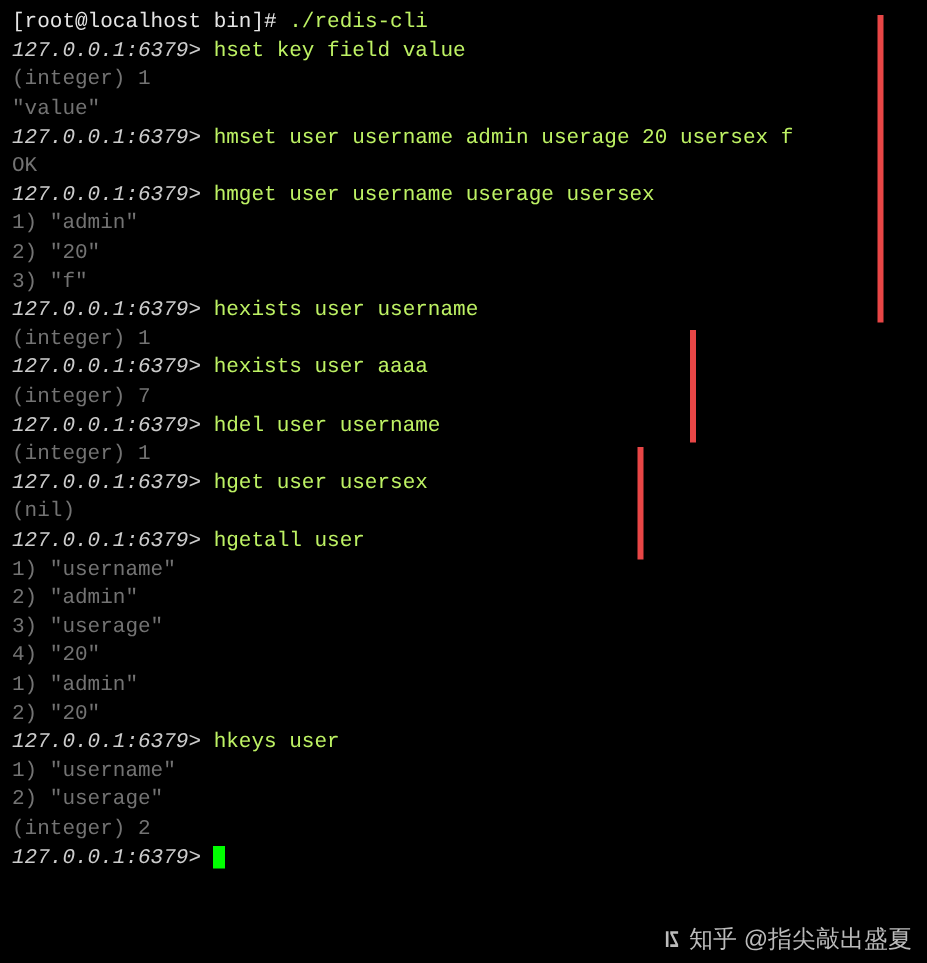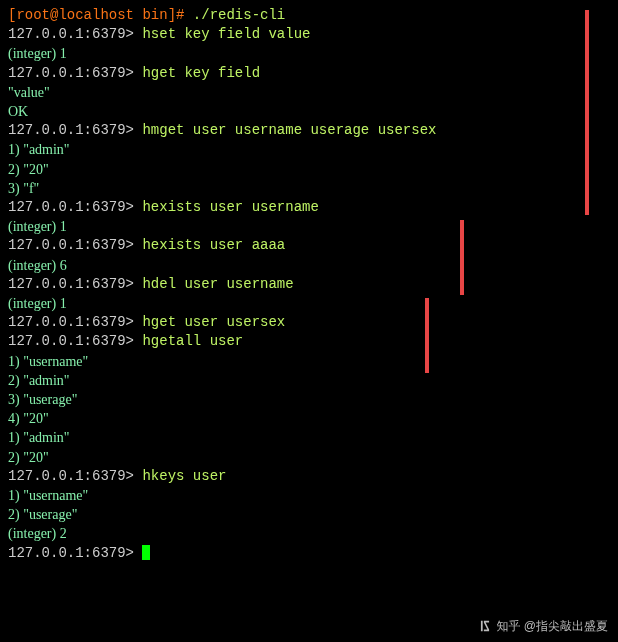--- a/index.html
+++ b/index.html
@@ -19,83 +19,84 @@
       line-height: 19.2px;
     }
     .terminal {
       padding: 6px 8px;
     }
     .line {
       white-space: pre;
     }
     .prompt {
       color: #ccc;
+      font-style: italic;
     }
     .command {
       color: #bef264;
     }
     .output {
-      color: #86efac;
-      font-family: Liberation Serif, serif;
+      color: #737373;
     }
     .shell-prompt {
-      color: #f97316;
+      color: #e5e5e5;
     }
     .cursor {
       display: inline-block;
       width: 8px;
       height: 15px;
       background: #00ff00;
       vertical-align: text-bottom;
       margin-bottom: 1px;
     }
     .red-bar {
       position: absolute;
       background: #e84646;
       width: 4px;
     }
     .watermark {
       position: absolute;
       bottom: 6px;
       right: 10px;
       font-family: "Microsoft YaHei", sans-serif;
-      font-size: 12px;
+      font-size: 16px;
       color: #bbb;
       display: flex;
       align-items: center;
       gap: 4px;
     }
     .watermark-icon {
       width: 14px;
       height: 14px;
       display: inline-block;
     }
   </style>
 </head>
 <body>
 
 <div class="terminal">
   <div id="terminal-content">
       <div class="line"><span class="shell-prompt">[root@localhost bin]# </span><span class="command">./redis-cli</span></div>
       <div class="line"><span class="prompt">127.0.0.1:6379&gt; </span><span class="command">hset key field value</span></div>
       <div class="line output">(integer) 1</div>
-      <div class="line"><span class="prompt">127.0.0.1:6379&gt; </span><span class="command">hget key field</span></div>
       <div class="line output">"value"</div>
+      <div class="line"><span class="prompt">127.0.0.1:6379&gt; </span><span class="command">hmset user username admin userage 20 usersex f</span></div>
       <div class="line output">OK</div>
       <div class="line"><span class="prompt">127.0.0.1:6379&gt; </span><span class="command">hmget user username userage usersex</span></div>
       <div class="line output">1) "admin"</div>
       <div class="line output">2) "20"</div>
       <div class="line output">3) "f"</div>
       <div class="line"><span class="prompt">127.0.0.1:6379&gt; </span><span class="command">hexists user username</span></div>
       <div class="line output">(integer) 1</div>
       <div class="line"><span class="prompt">127.0.0.1:6379&gt; </span><span class="command">hexists user aaaa</span></div>
-      <div class="line output">(integer) 6</div>
+      <div class="line output">(integer) 7</div>
       <div class="line"><span class="prompt">127.0.0.1:6379&gt; </span><span class="command">hdel user username</span></div>
       <div class="line output">(integer) 1</div>
       <div class="line"><span class="prompt">127.0.0.1:6379&gt; </span><span class="command">hget user usersex</span></div>
+      <div class="line output">(nil)</div>
       <div class="line"><span class="prompt">127.0.0.1:6379&gt; </span><span class="command">hgetall user</span></div>
       <div class="line output">1) "username"</div>
       <div class="line output">2) "admin"</div>
       <div class="line output">3) "userage"</div>
       <div class="line output">4) "20"</div>
       <div class="line output">1) "admin"</div>
       <div class="line output">2) "20"</div>
       <div class="line"><span class="prompt">127.0.0.1:6379&gt; </span><span class="command">hkeys user</span></div>
       <div class="line output">1) "username"</div>
       <div class="line output">2) "userage"</div>

